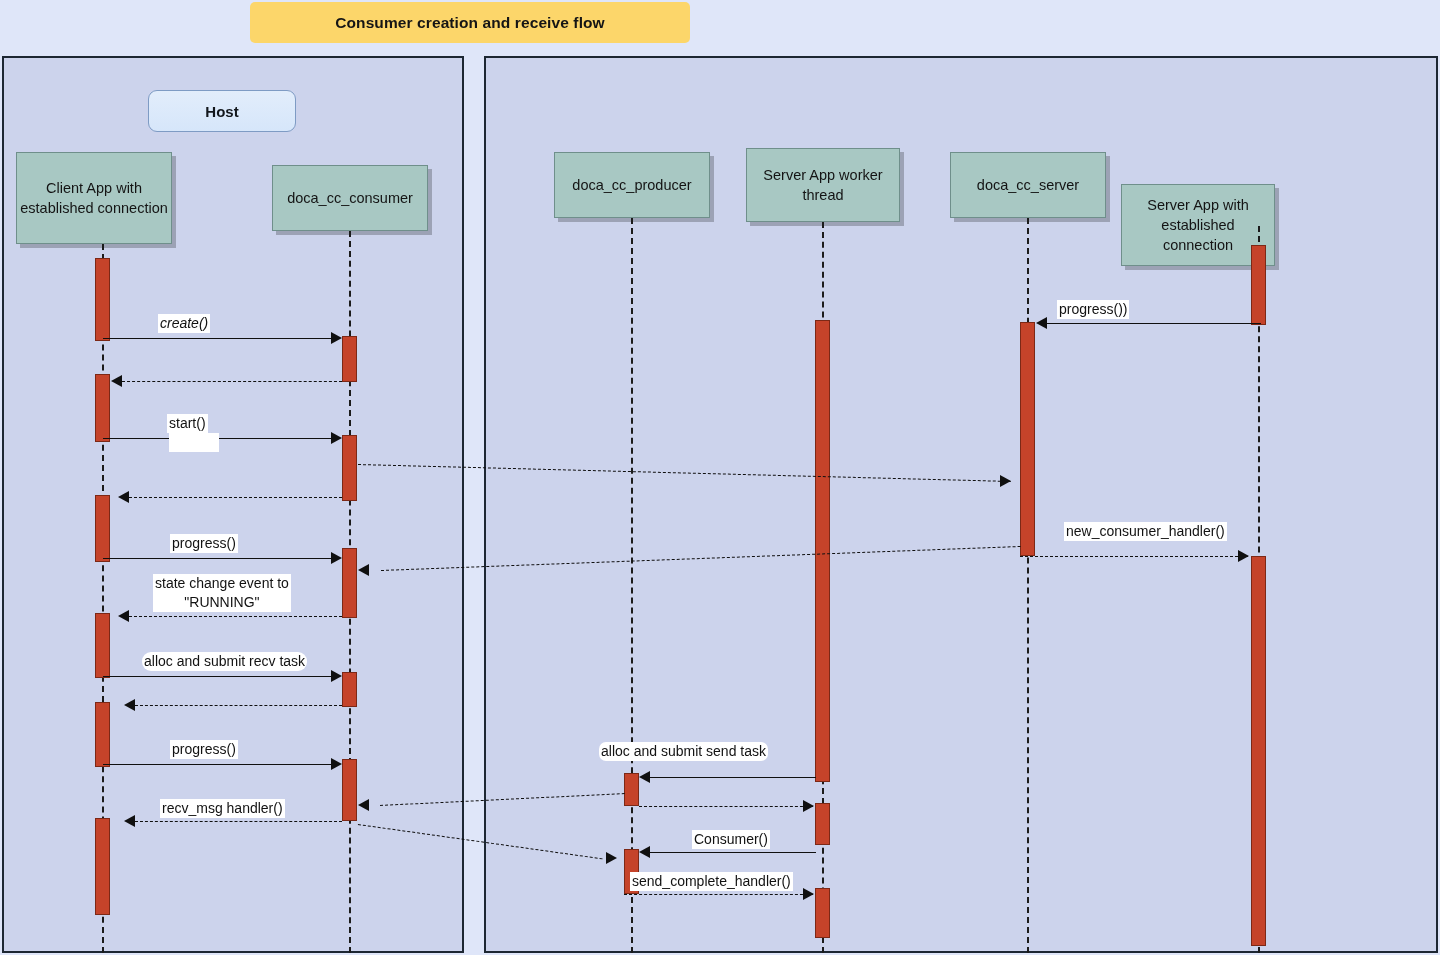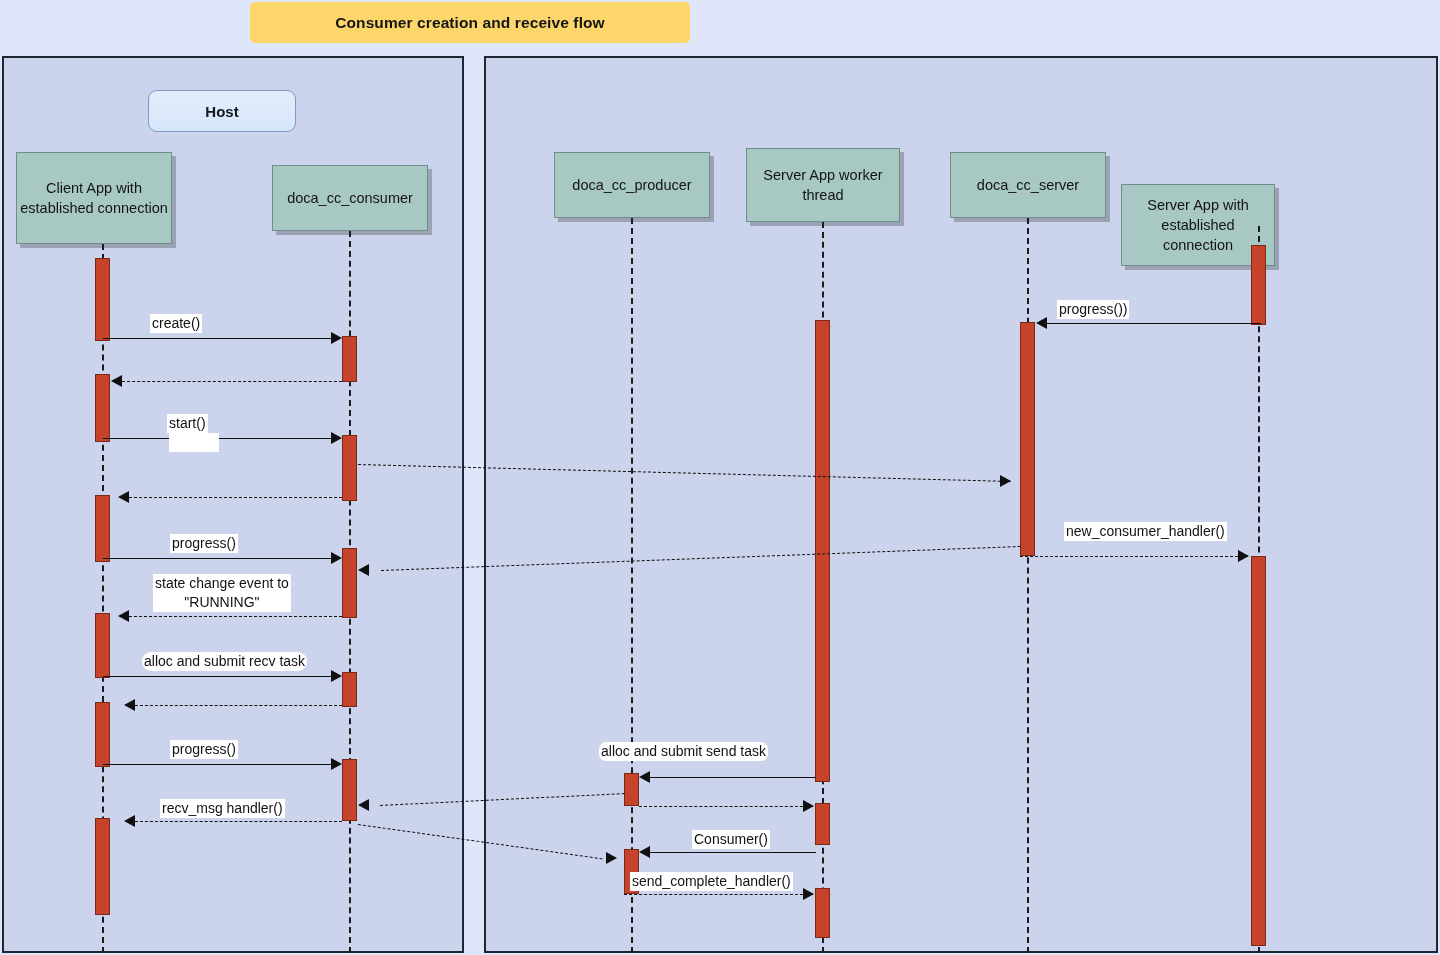--- a/index.html
+++ b/index.html
@@ -178,21 +178,21 @@
   <div class="activation" style="left:815px; top:803px; height:42px;"></div>
   <div class="activation" style="left:815px; top:888px; height:50px;"></div>
 
   <div class="activation" style="left:1020px; top:322px; height:234px;"></div>
 
   <div class="activation" style="left:1251px; top:245px; height:80px;"></div>
   <div class="activation" style="left:1251px; top:556px; height:390px;"></div>
 
   <div class="msg-line" style="left:103px; top:338px; width:228px;"></div>
   <div class="arrowhead right" style="left:331px; top:332px;"></div>
-  <div class="msg-label" style="left:150px; top:314px;">create()</div>
+  <div class="msg-label" style="left:158px; top:314px;font-style:italic;">create()</div>
 
   <div class="msg-line dashed" style="left:122px; top:381px; width:220px;"></div>
   <div class="arrowhead left" style="left:111px; top:375px;"></div>
 
   <div class="msg-line" style="left:103px; top:438px; width:228px;"></div>
   <div class="arrowhead right" style="left:331px; top:432px;"></div>
   <div class="msg-label" style="left:167px; top:414px;">start()</div>
   <div class="msg-label blank" style="left:169px; top:433px; width:46px; height:19px;"> </div>
 
   <div class="msg-line dashed" style="left:358px; top:464px; width:653px; transform:rotate(1.49deg);"></div>

